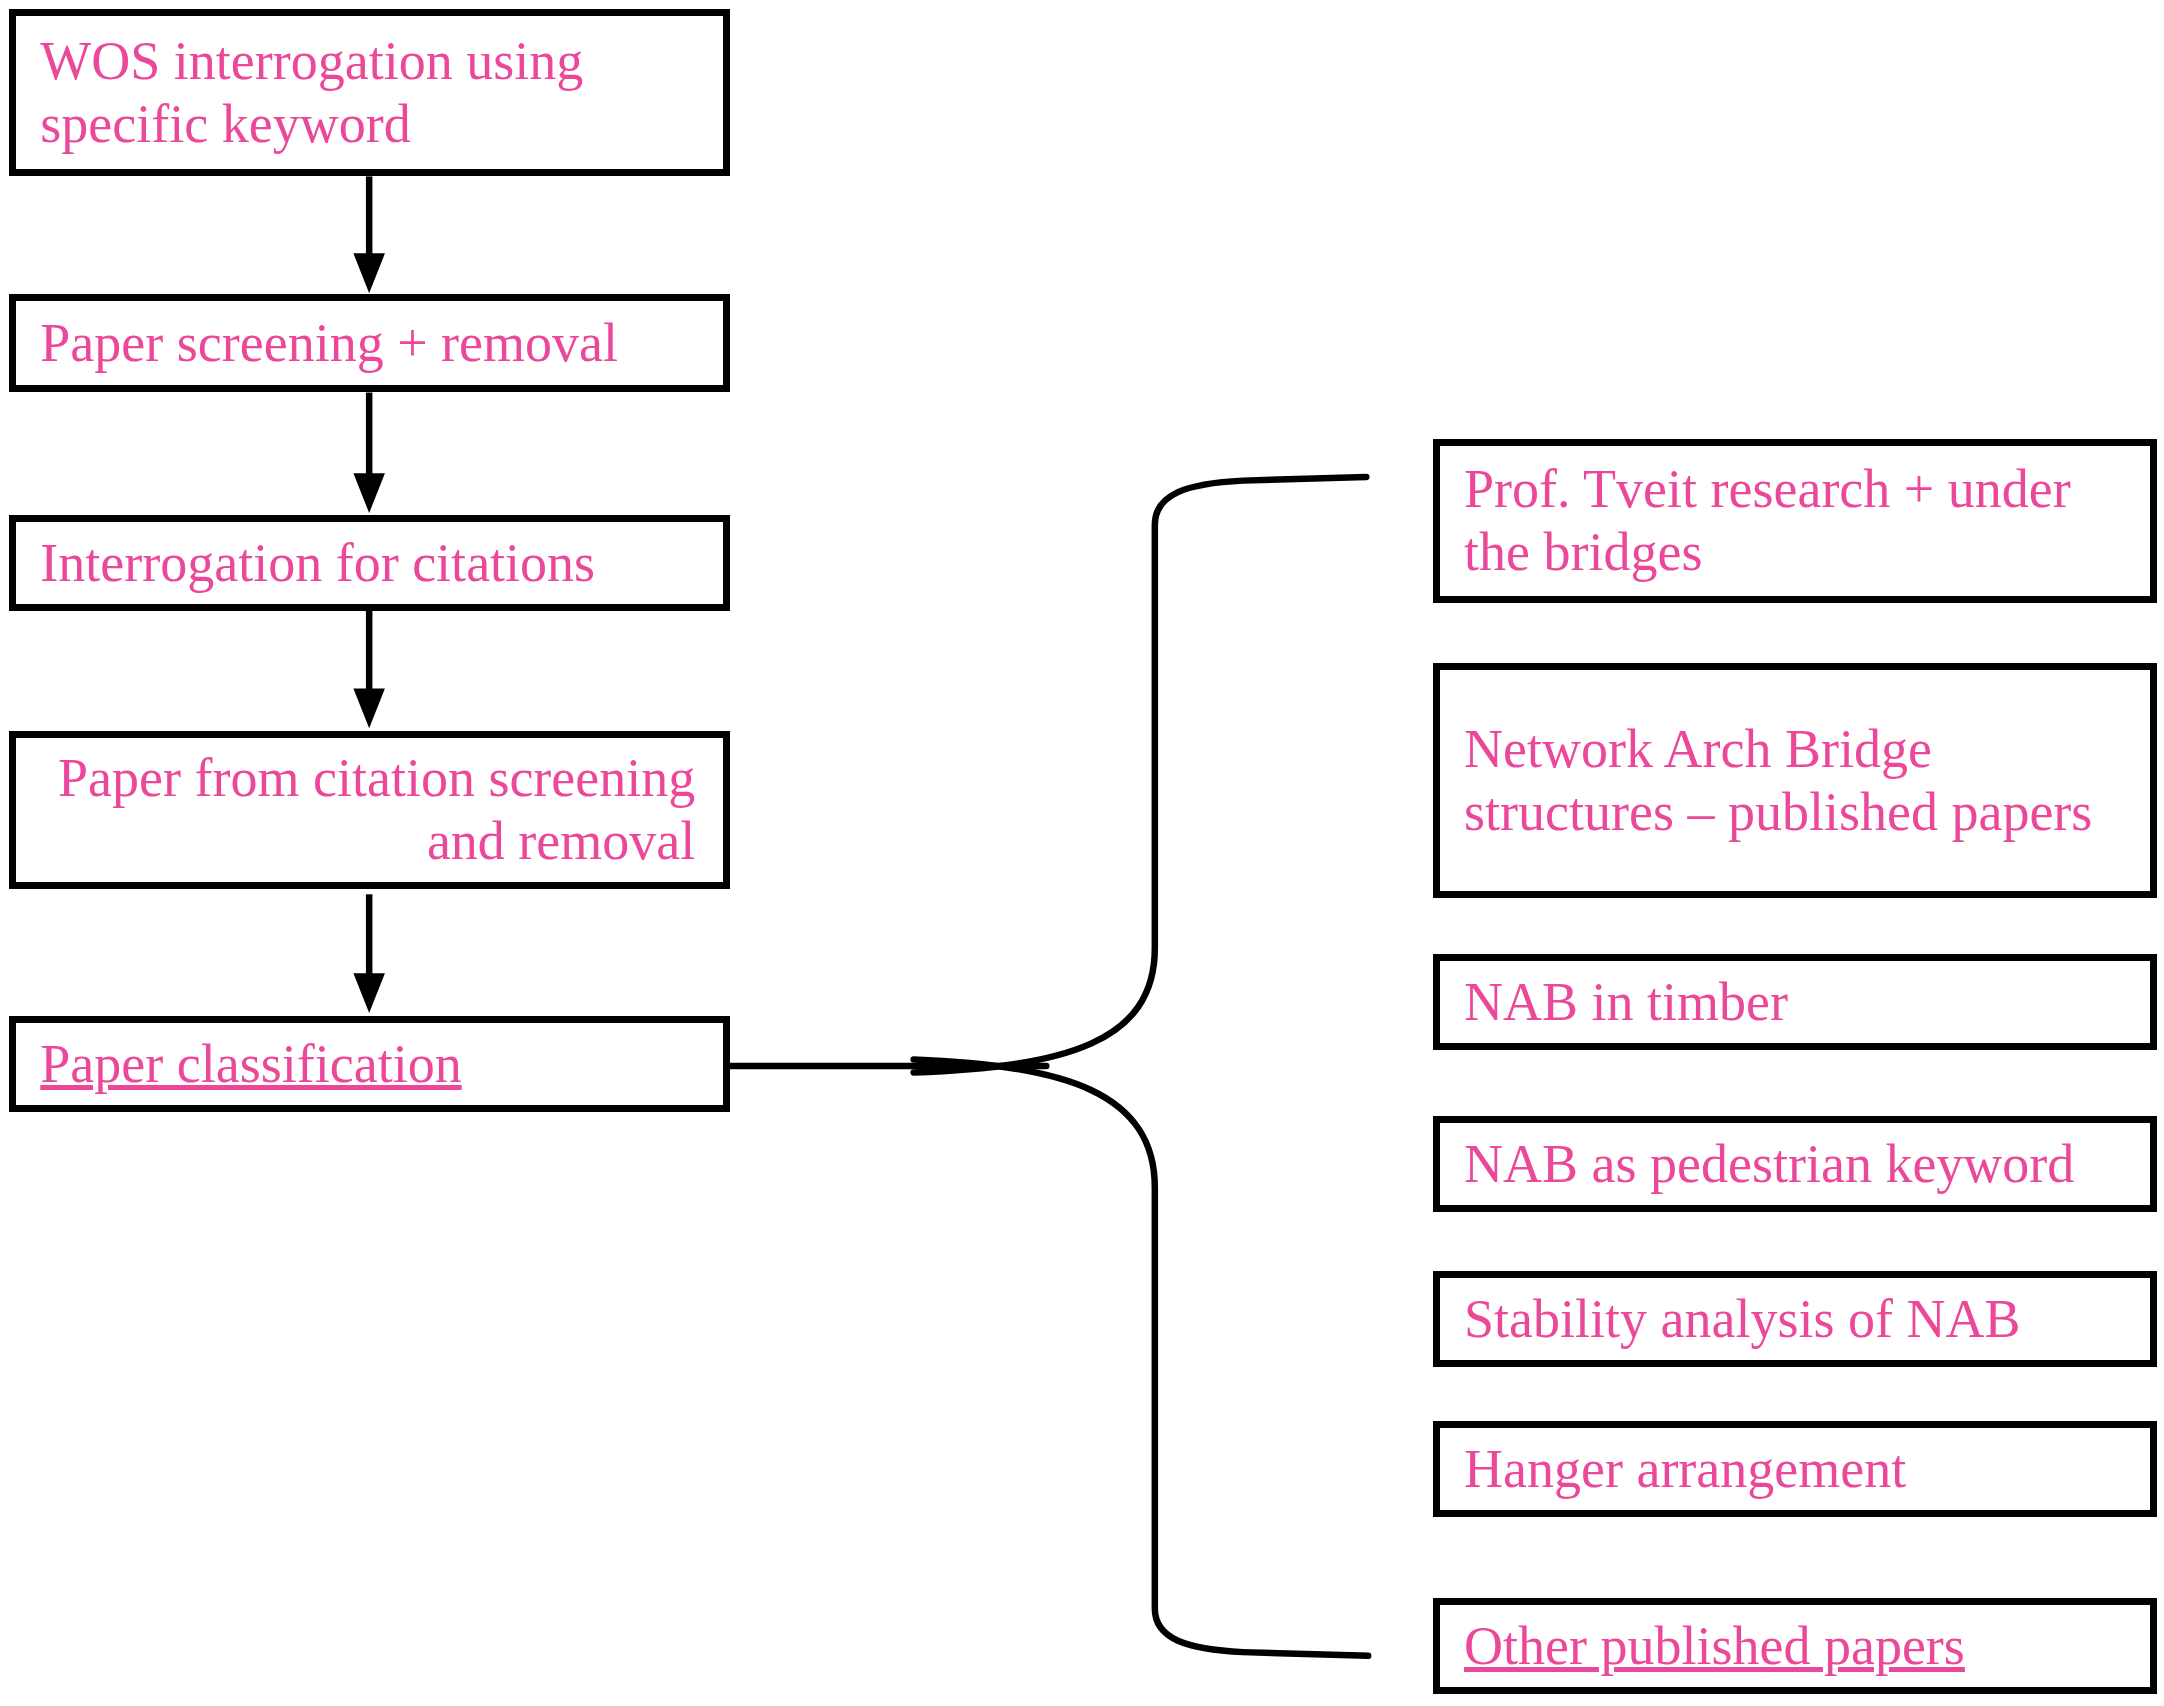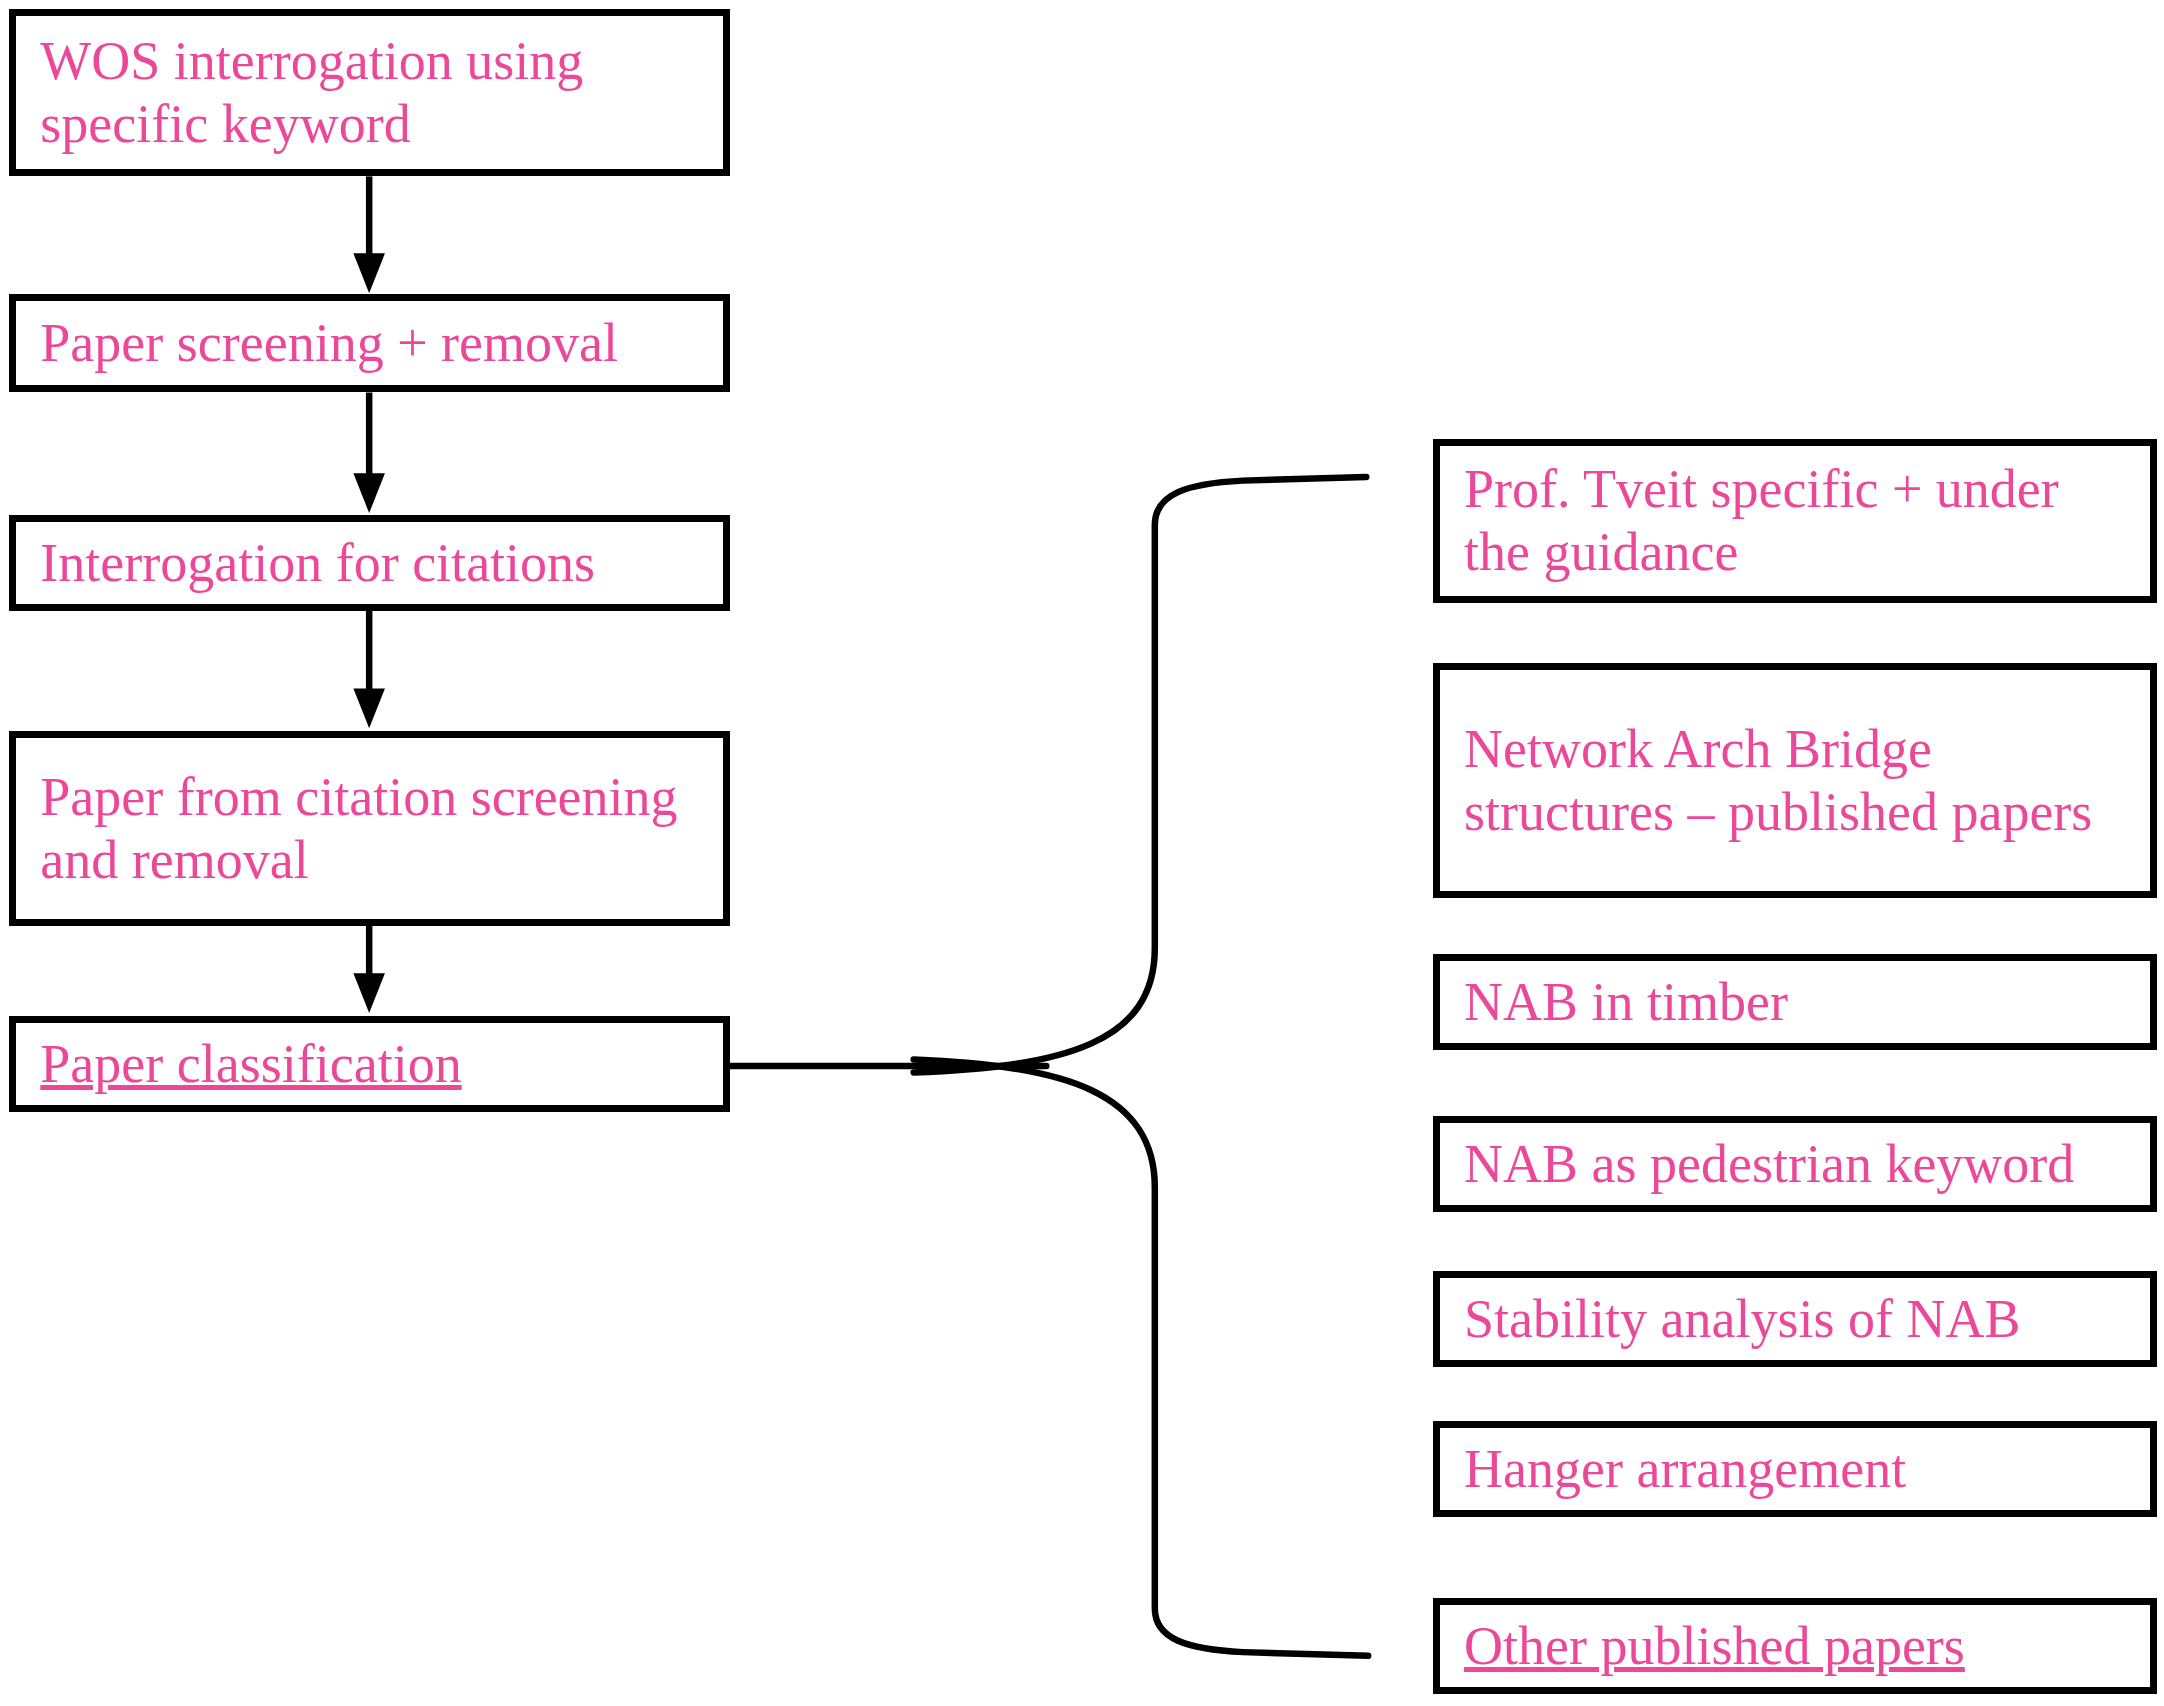--- a/index.html
+++ b/index.html
@@ -76,30 +76,30 @@
   </div>
 
   <div class="box box-left" style="top:294px; height:98px;">
     <span class="lbl">Paper screening + removal</span>
   </div>
 
   <div class="box box-left" style="top:515px; height:96px;">
     <span class="lbl">Interrogation for citations</span>
   </div>
 
-  <div class="box box-left" style="top:731px; height:195px;">
+  <div class="box box-left" style="top:731px; height:158px;text-align:right;">
     <span class="lbl">Paper from citation screening and removal</span>
   </div>
 
   <div class="box box-left" style="top:1016px; height:96px;text-decoration:underline;">
     <span class="lbl">Paper classification</span>
   </div>
 
   <div class="box box-right" style="top:439px; height:164px;">
-    <span class="lbl">Prof. Tveit specific + under the guidance</span>
+    <span class="lbl">Prof. Tveit research + under the bridges</span>
   </div>
 
   <div class="box box-right" style="top:663px; height:235px;">
     <span class="lbl">Network Arch Bridge structures – published papers</span>
   </div>
 
   <div class="box box-right" style="top:954px; height:96px;">
     <span class="lbl">NAB in timber</span>
   </div>
 

